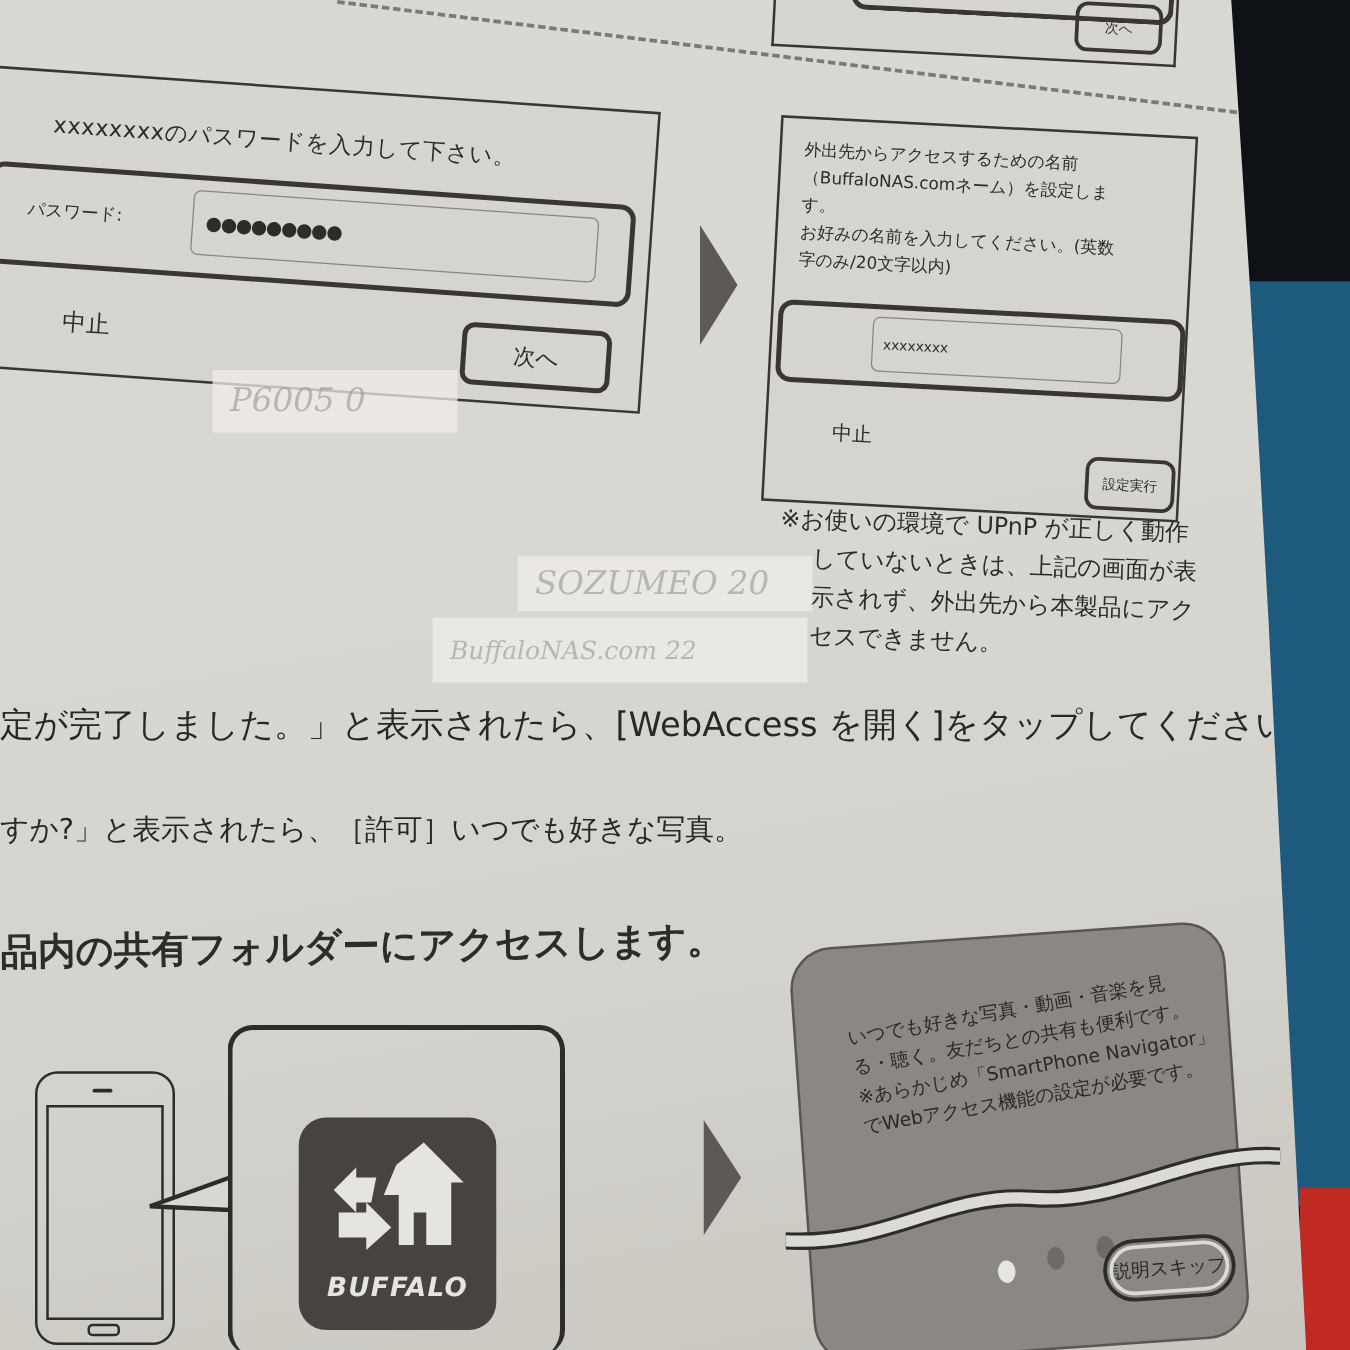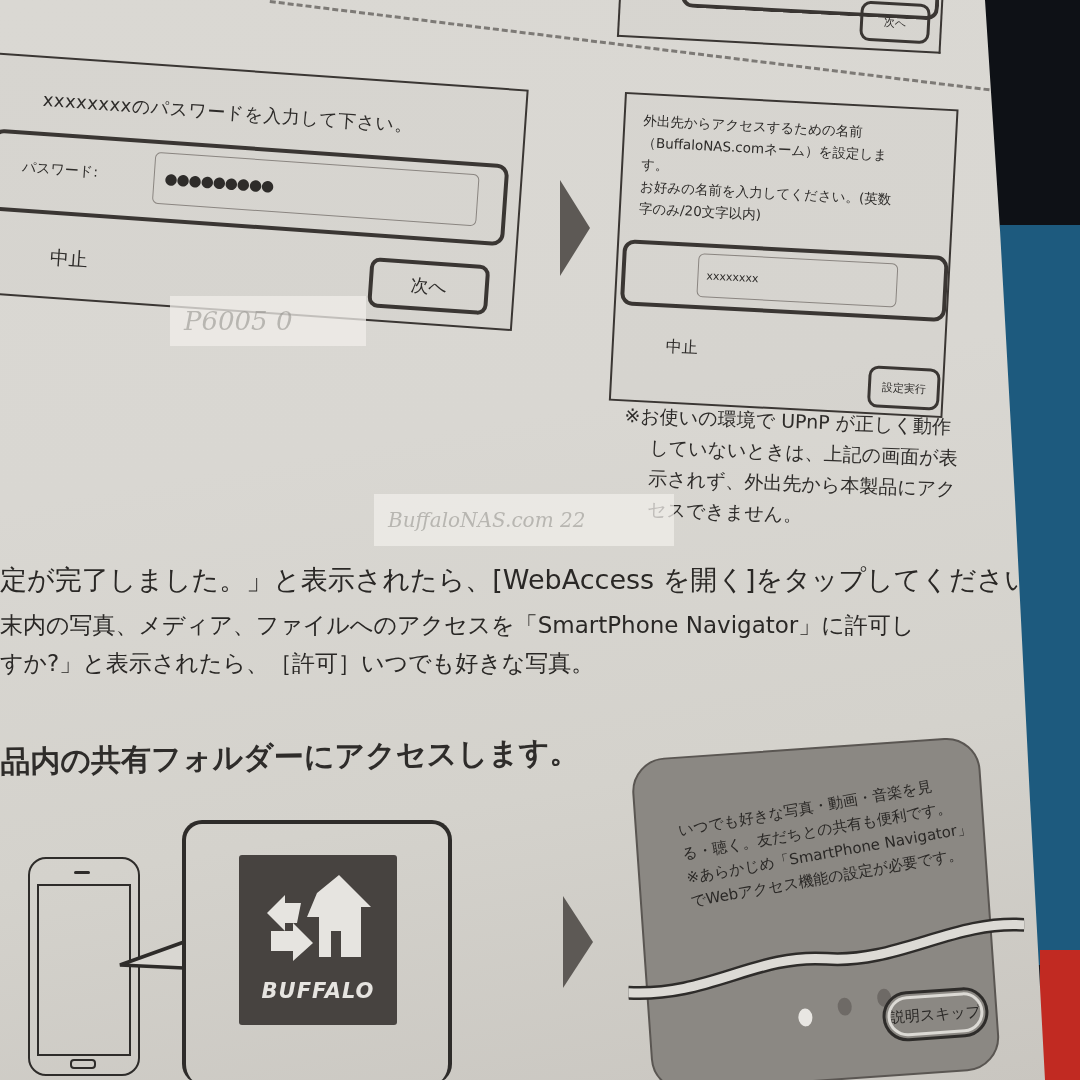--- a/index.html
+++ b/index.html
@@ -49,21 +49,21 @@
   .heading { position: absolute; left: 0; top: 742px; font-size: 30px; font-weight: bold; white-space: nowrap; transform: rotate(-1deg); transform-origin: 0 0; }
 
   .phone { position: absolute; left: 28px; top: 857px; width: 108px; height: 215px; border: 2.5px solid #2e2c2a; border-radius: 18px; }
   .phone .screen { position: absolute; left: 7px; top: 25px; width: 90px; height: 168px; border: 2px solid #2e2c2a; }
   .phone .speaker { position: absolute; left: 44px; top: 12px; width: 16px; height: 3px; background: #2e2c2a; border-radius: 2px; }
   .phone .home { position: absolute; left: 40px; top: 200px; width: 22px; height: 6px; border: 2px solid #2e2c2a; border-radius: 4px; }
 
   .bubble { position: absolute; left: 182px; top: 820px; width: 262px; height: 260px; border: 4px solid #2e2c2a; border-radius: 20px; border-bottom: none; }
   .bubble-tail { position: absolute; left: 118px; top: 940px; width: 70px; height: 30px; }
 
-  .appicon { position: absolute; left: 239px; top: 855px; width: 158px; height: 170px; background: #474340; border-radius: 3px; }
+  .appicon { position: absolute; left: 239px; top: 894px; width: 158px; height: 170px; background: #474340; border-radius: 22px; }
   .appicon svg { position: absolute; left: 28px; top: 18px; }
   .appicon .brand { position: absolute; left: 0; right: 0; bottom: 22px; text-align: center; color: #e6e4e0; font-weight: bold; font-style: italic; font-size: 21px; letter-spacing: 1px; }
 
   .screen-card { position: absolute; left: 630px; top: 760px; width: 345px; height: 330px; background: #8b8883; border-radius: 34px; transform: rotate(-4deg); transform-origin: 0 0; border: 2px solid #5a5652; }
   .screen-card .txt { position: absolute; left: 40px; top: 60px; width: 290px; font-size: 15px; line-height: 24px; color: #2a2826; transform: rotate(-6deg); transform-origin: 0 0; }
   .wave { position: absolute; left: -20px; top: 170px; }
   .dot { position: absolute; width: 14px; height: 18px; border-radius: 50%; }
   .skip { position: absolute; left: 232px; top: 248px; width: 100px; height: 44px; border: 3px solid #2e2c2a; outline: 3px solid #dcdad5; outline-offset: -8px; border-radius: 26px; display: flex; align-items: center; justify-content: center; font-size: 15px; color: #2a2826; }
 </style>
 </head>
@@ -111,24 +111,24 @@
   </div>
 
   <div class="note">
     <span>※お使いの環境で UPnP が正しく動作</span>
     <span class="ind">していないときは、上記の画面が表</span>
     <span class="ind">示されず、外出先から本製品にアク</span>
     <span class="ind">セスできません。</span>
   </div>
 
   <div class="tape" style="left:170px; top:296px; width:196px; height:50px;">P6005 0</div>
-  <div class="tape" style="left:346px; top:494px; width:300px; height:52px; font-size:20px;margin-left:28px;">BuffaloNAS.com 22</div>
+  <div class="tape" style="left:414px; top:445px; width:236px; height:44px;">SOZUMEO 20</div>
+  <div class="tape" style="left:346px; top:494px; width:300px; height:52px; font-size:20px;">BuffaloNAS.com 22</div>
 
   <div class="body-line bl1">定が完了しました。」と表示されたら、[WebAccess を開く]をタップしてください。</div>
-  <div class="body-line bl2">末内の写真、メディア、ファイルへのアクセスを「SmartPhone Navigator」に許可し</div>
   <div class="body-line bl3">すか?」と表示されたら、［許可］いつでも好きな写真。</div>
 
   <div class="heading">品内の共有フォルダーにアクセスします。</div>
 
   <div class="phone">
     <div class="speaker"></div>
     <div class="screen"></div>
     <div class="home"></div>
   </div>
 

